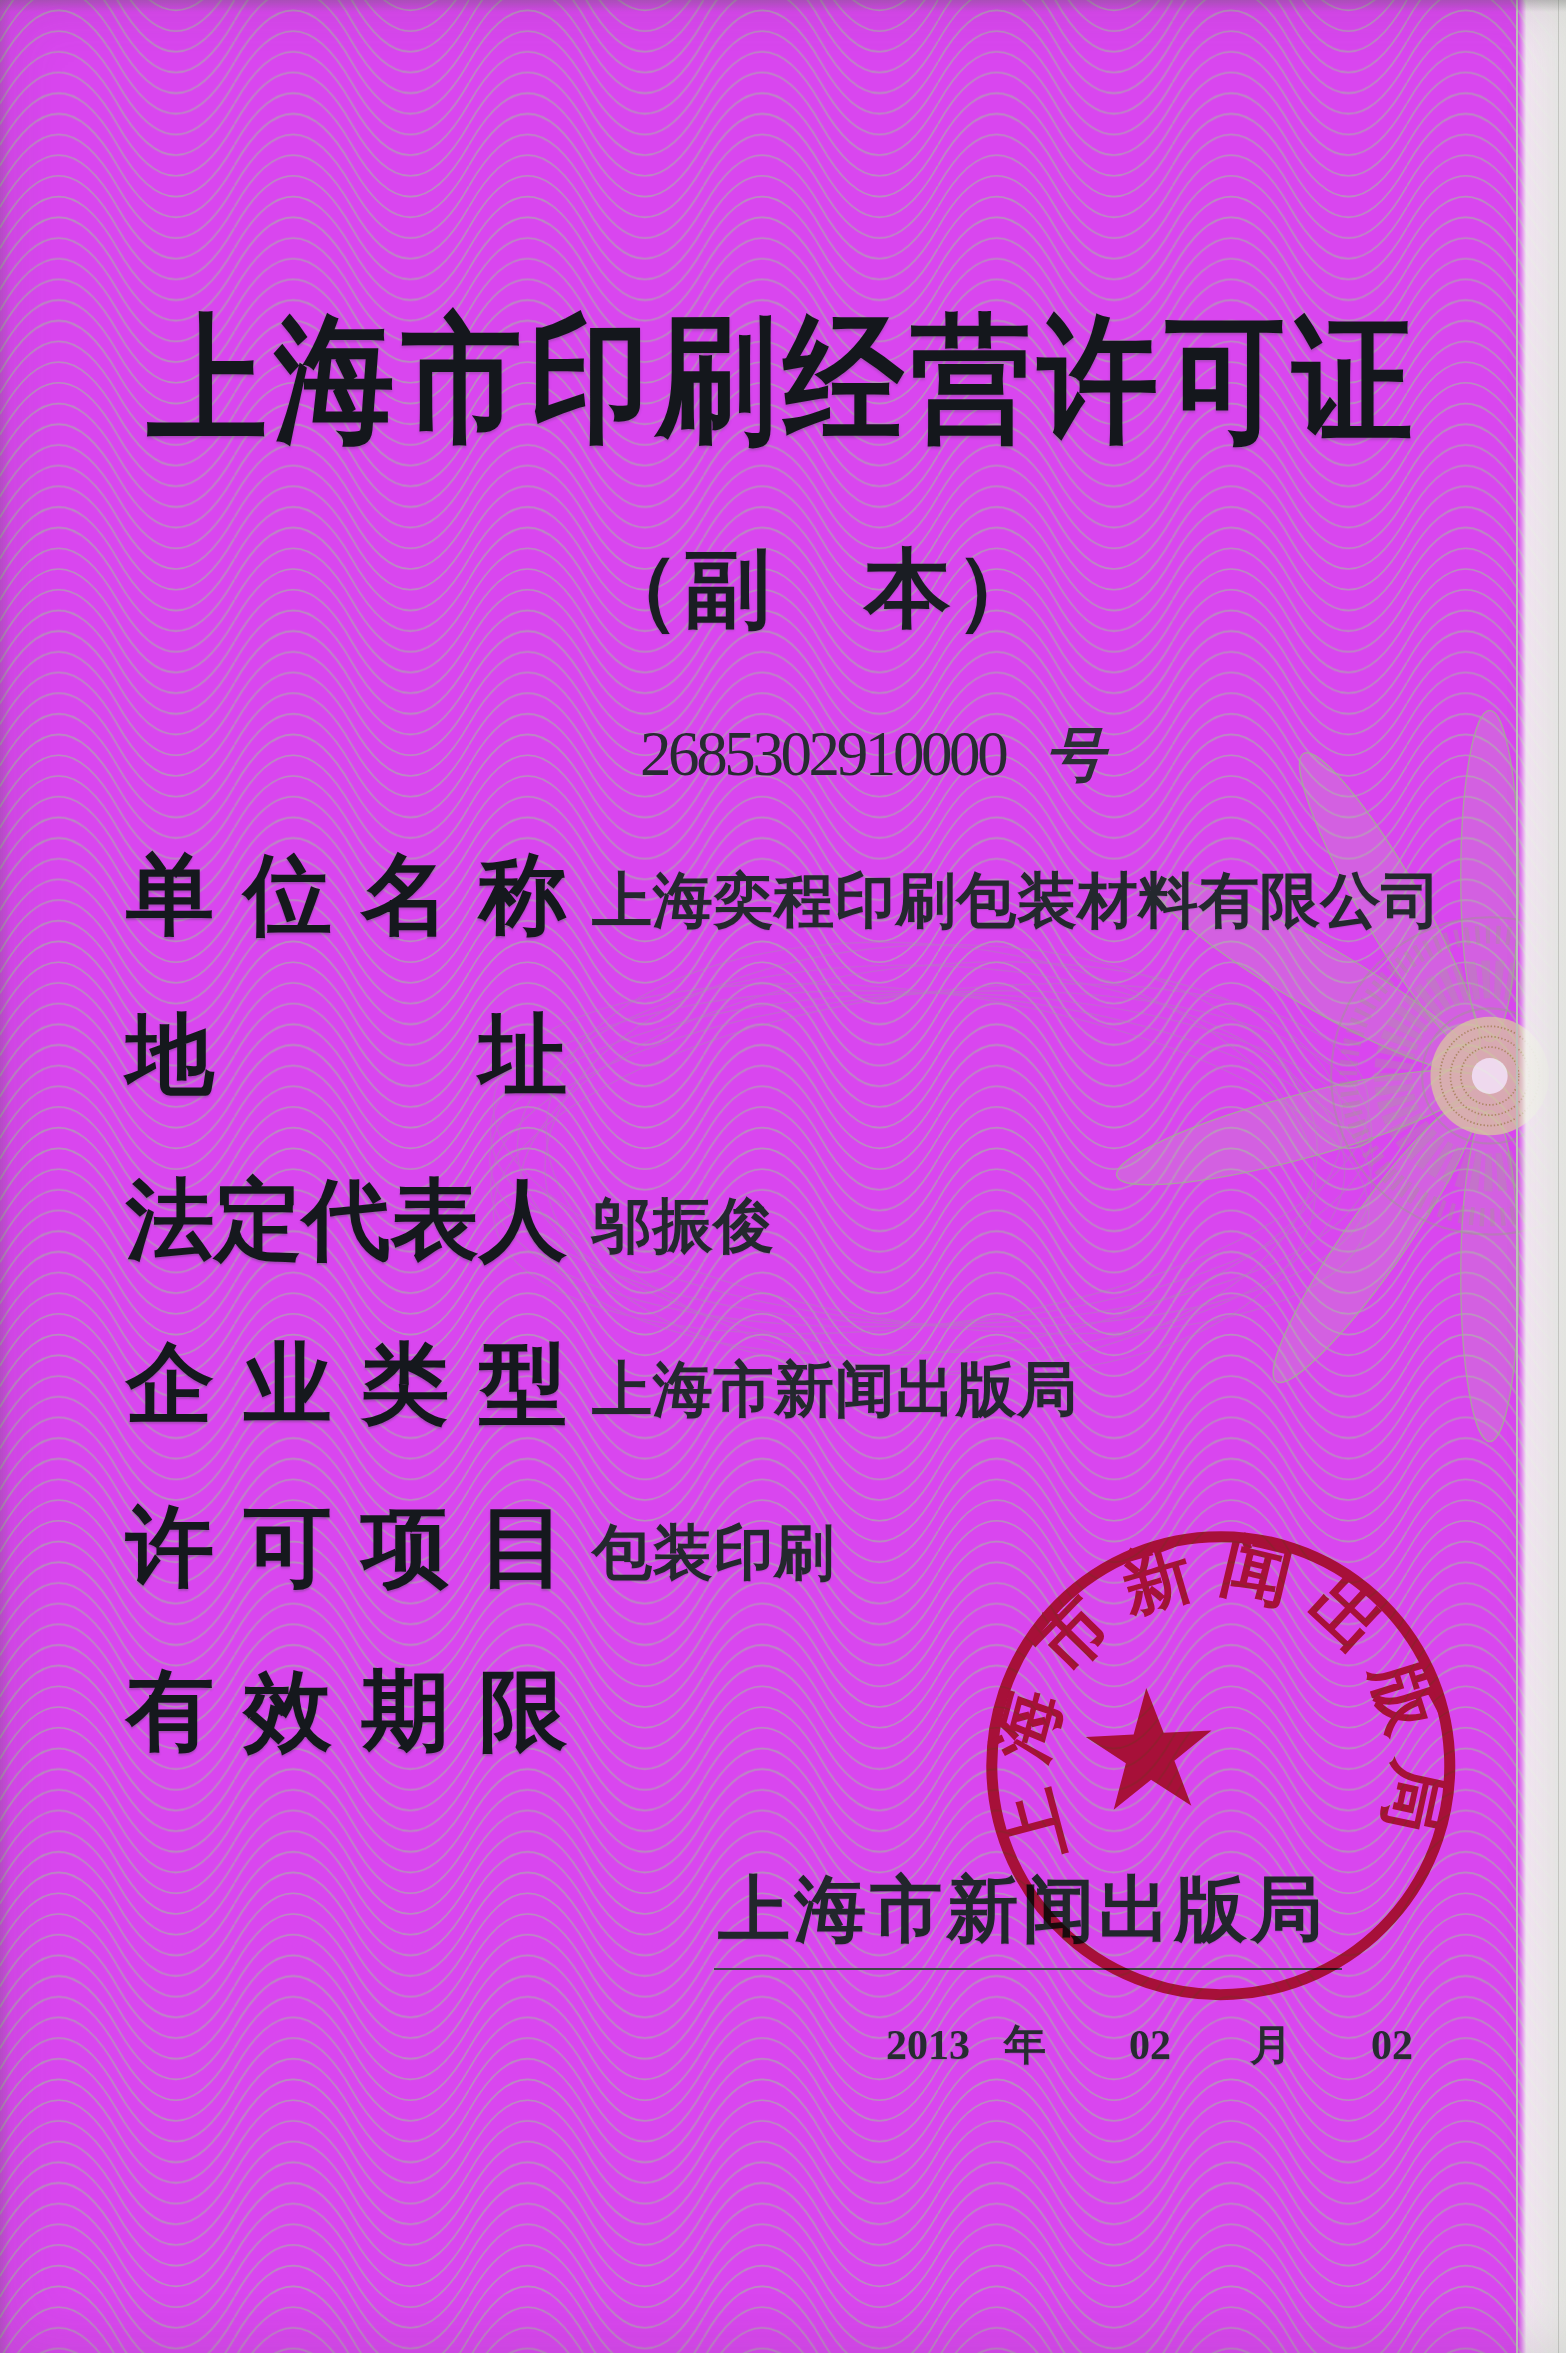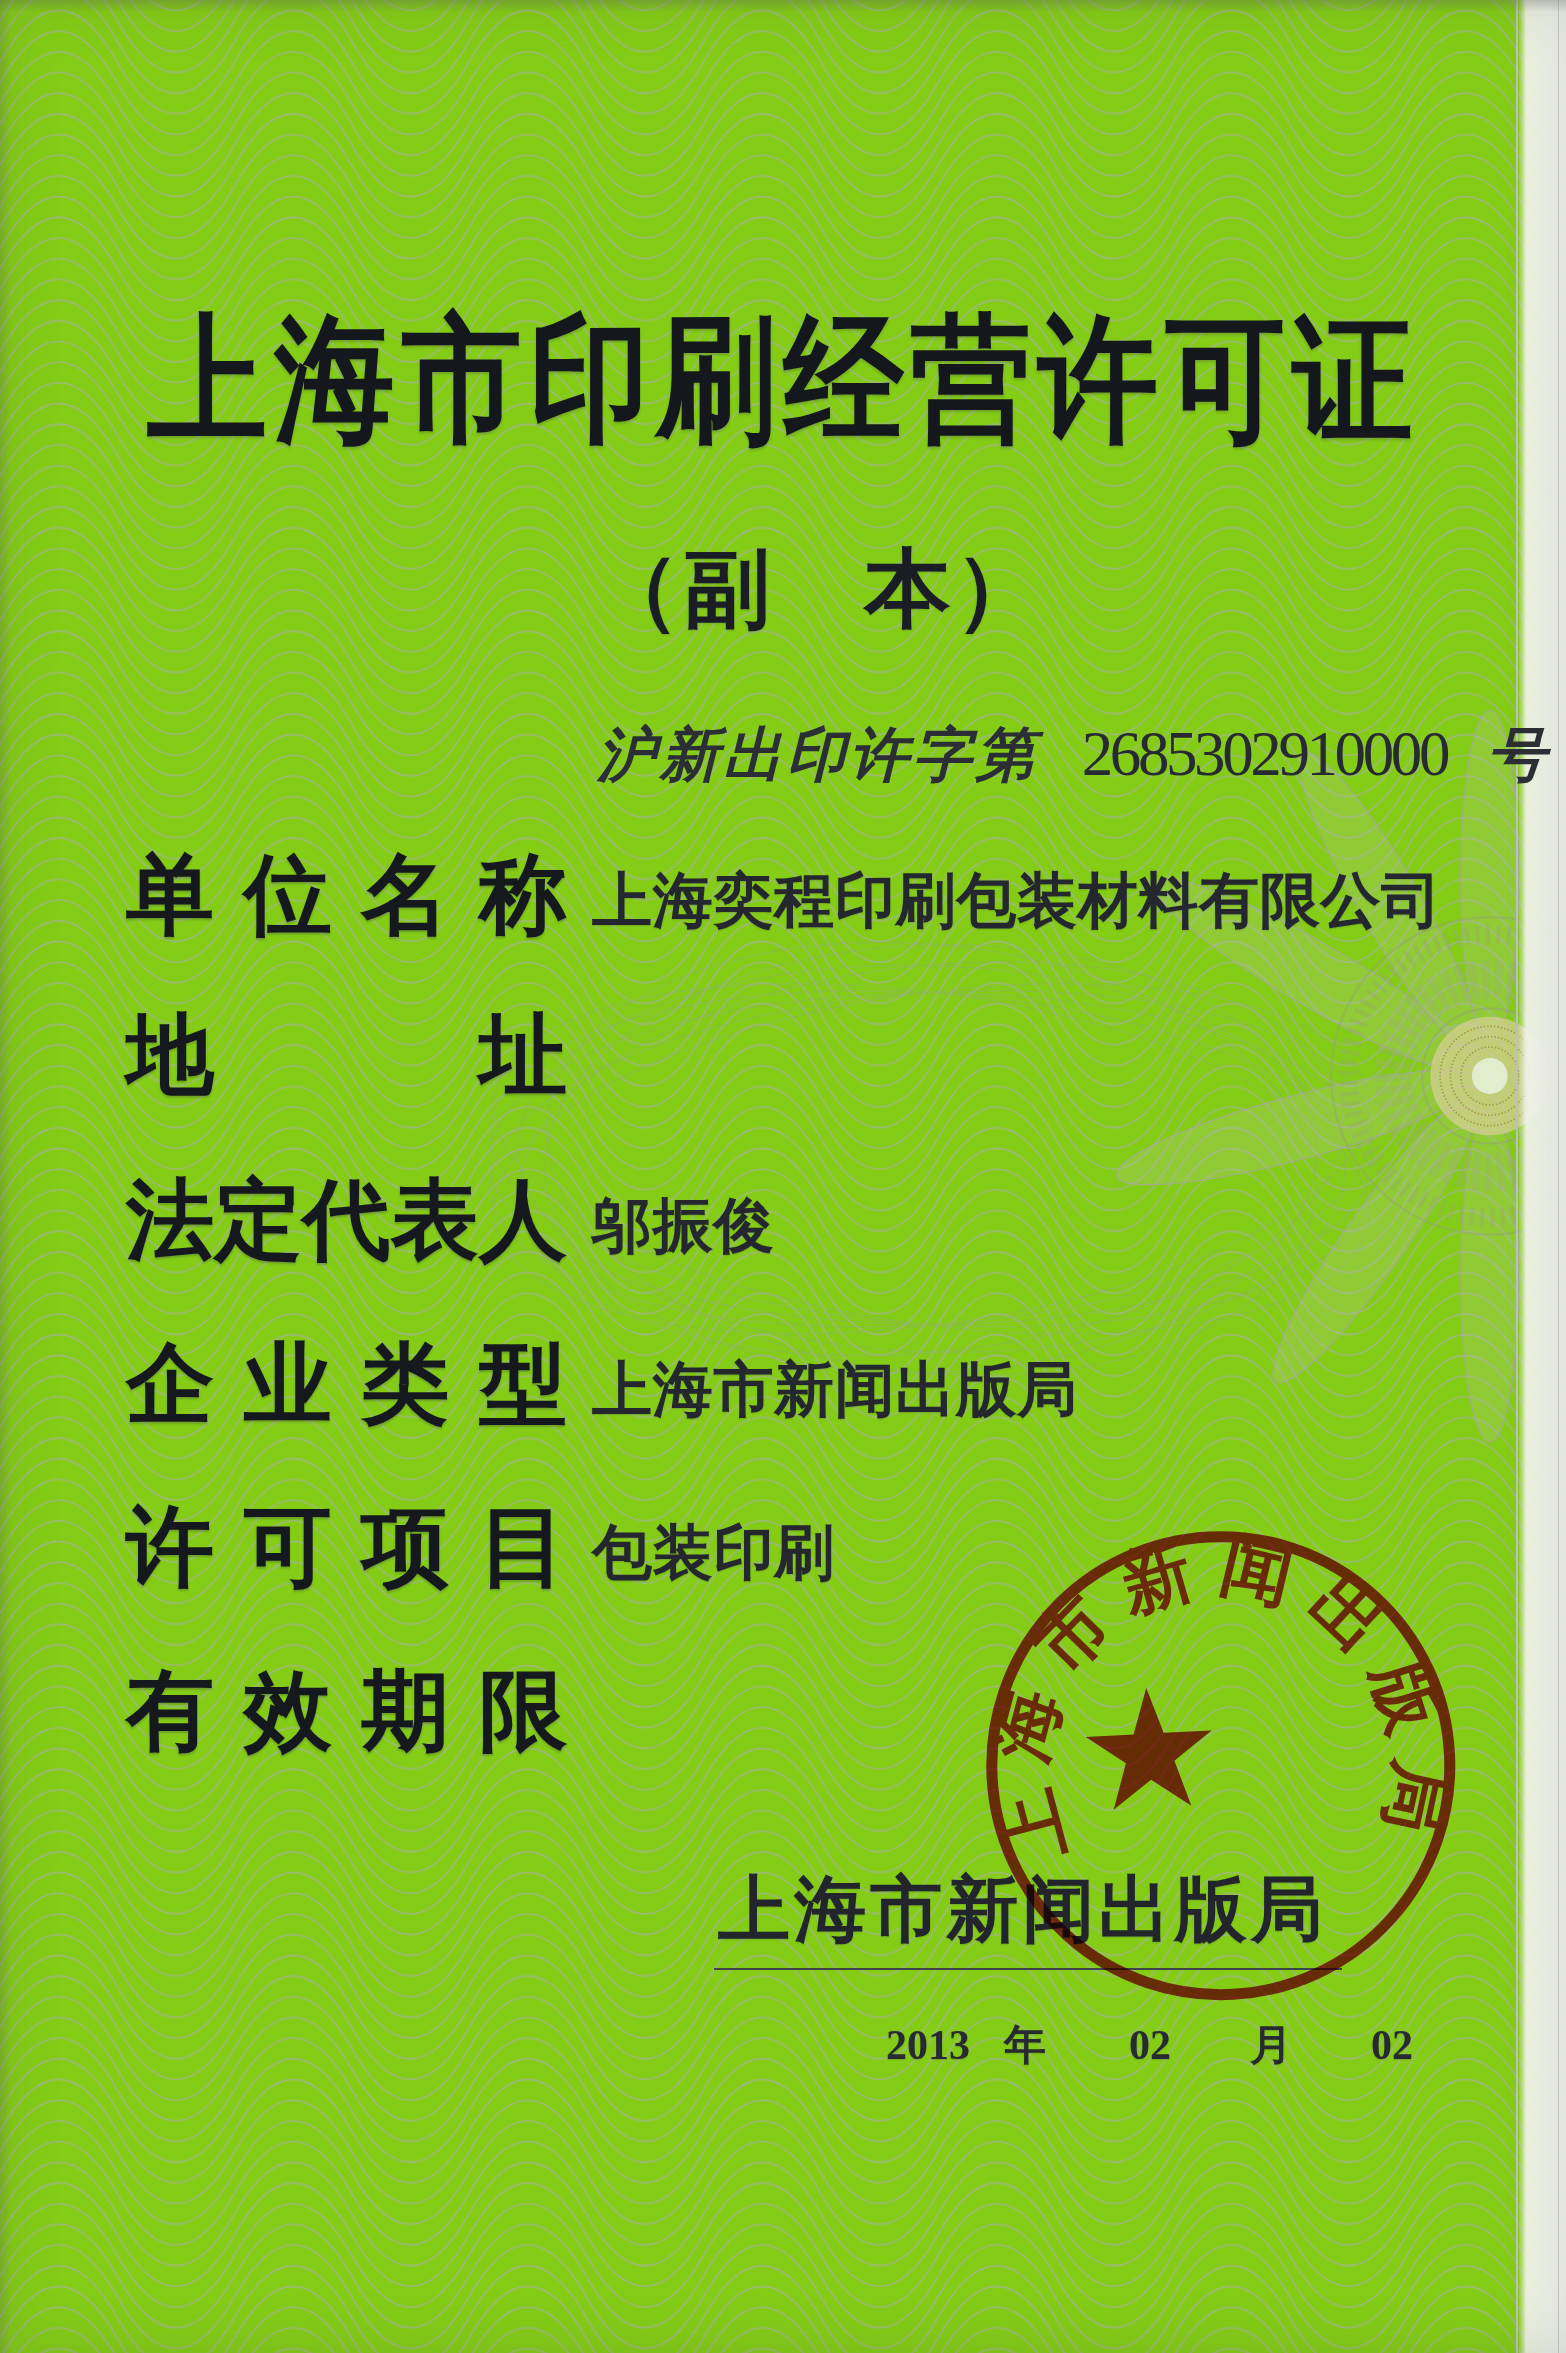--- a/index.html
+++ b/index.html
@@ -1,19 +1,19 @@
 <!DOCTYPE html>
 <html style="font-size:11px"><head>
 <meta charset="utf-8">
 <style>
   html,body{margin:0;padding:0;background:#cfd2cb;}
   .page{
     position:relative;
     width:1567px;height:2354px;
-    background:#84cc16;
+    background:#d946ef;
     overflow:hidden;
     font-family:"Liberation Serif","DejaVu Serif",serif;
     color:#23262c;
   }
   .bg,.seal{position:absolute;left:0;top:0;width:1567px;height:2354px;pointer-events:none;}
   .seal{mix-blend-mode:multiply;opacity:.93;}
   .sealText{font-size:102px;font-weight:700;letter-spacing:28px;fill:#c1272d;font-family:"Liberation Serif","DejaVu Serif",serif;}
 
   .title{
     position:absolute;top:312px;left:0;width:100%;
@@ -134,21 +134,20 @@
       <circle cx="2160" cy="1560" r="26" fill="#f3f3ee"></circle>
     </g>
   </svg>
 
   <div class="edge-right"></div>
 
   <div class="title">上海市印刷经营许可证</div>
   <div class="subtitle">（副　本）</div>
 
   <div class="license">
-    <span class="lp">沪新出印许字第</span>
     <span class="ln">2685302910000</span>
     <span class="ls">号</span>
   </div>
 
   <div class="row" style="top:852px">
     <div class="label spread">
         <span>单</span>
         <span>位</span>
         <span>名</span>
         <span>称</span>

